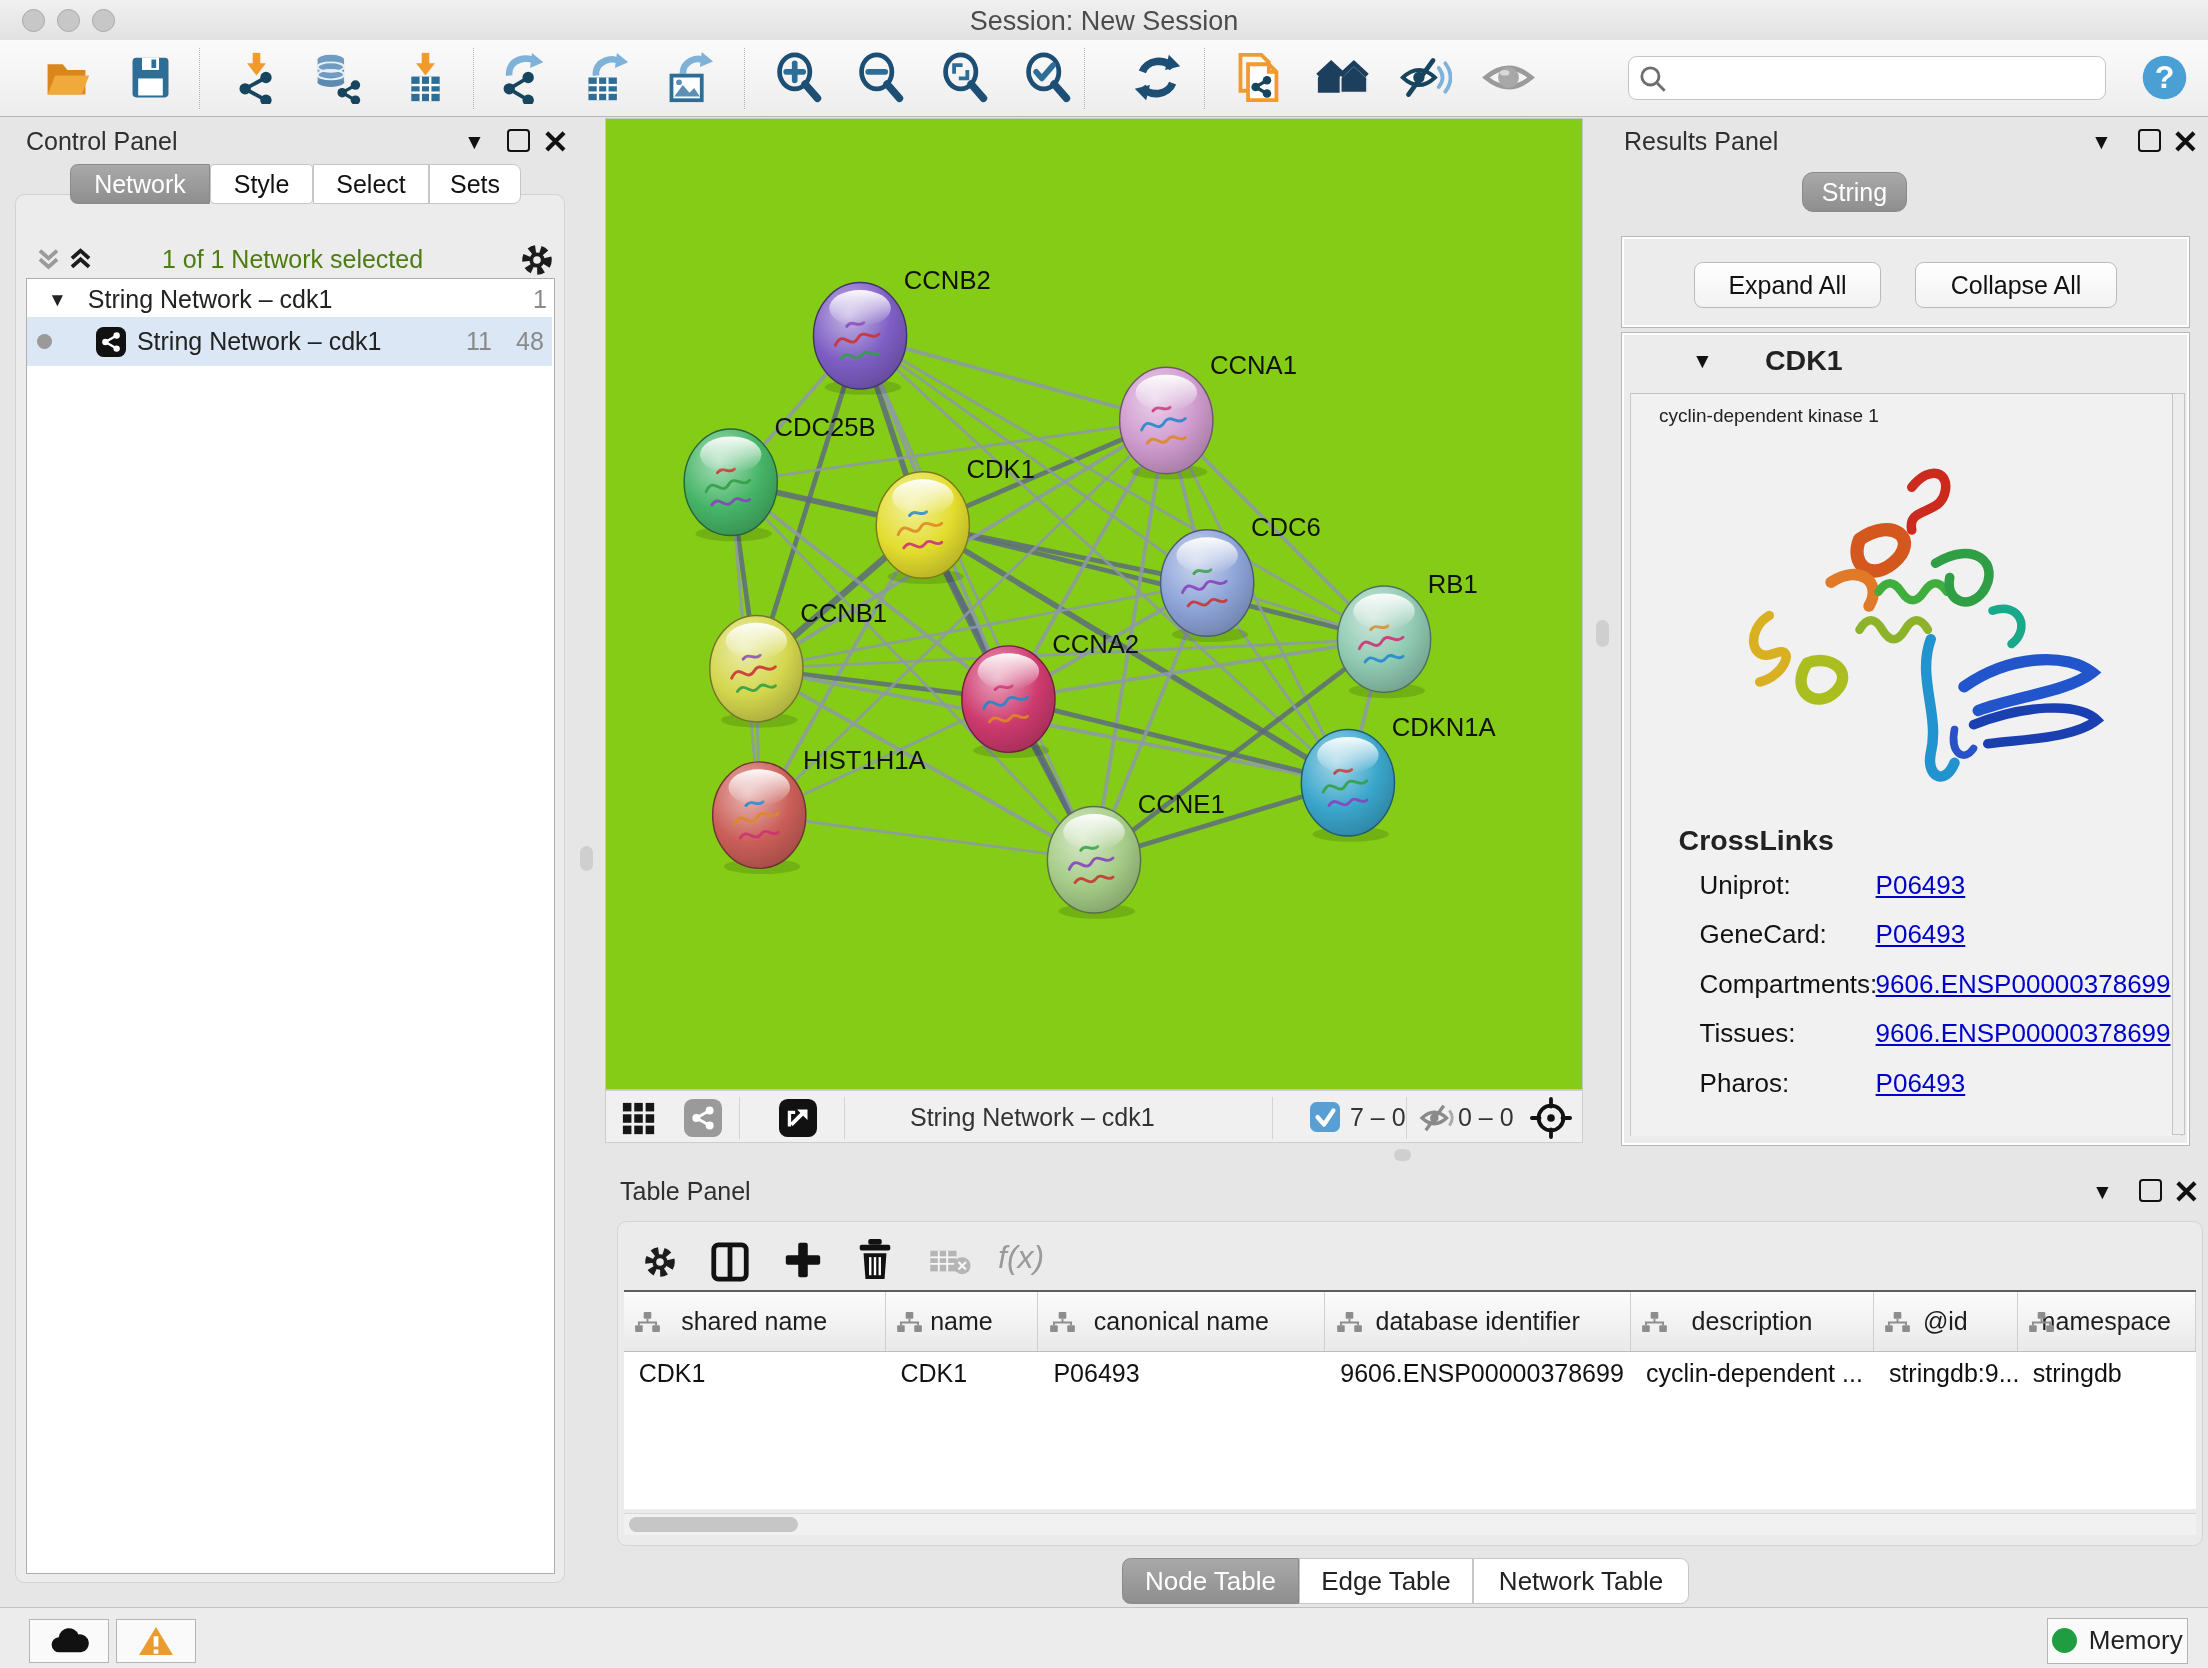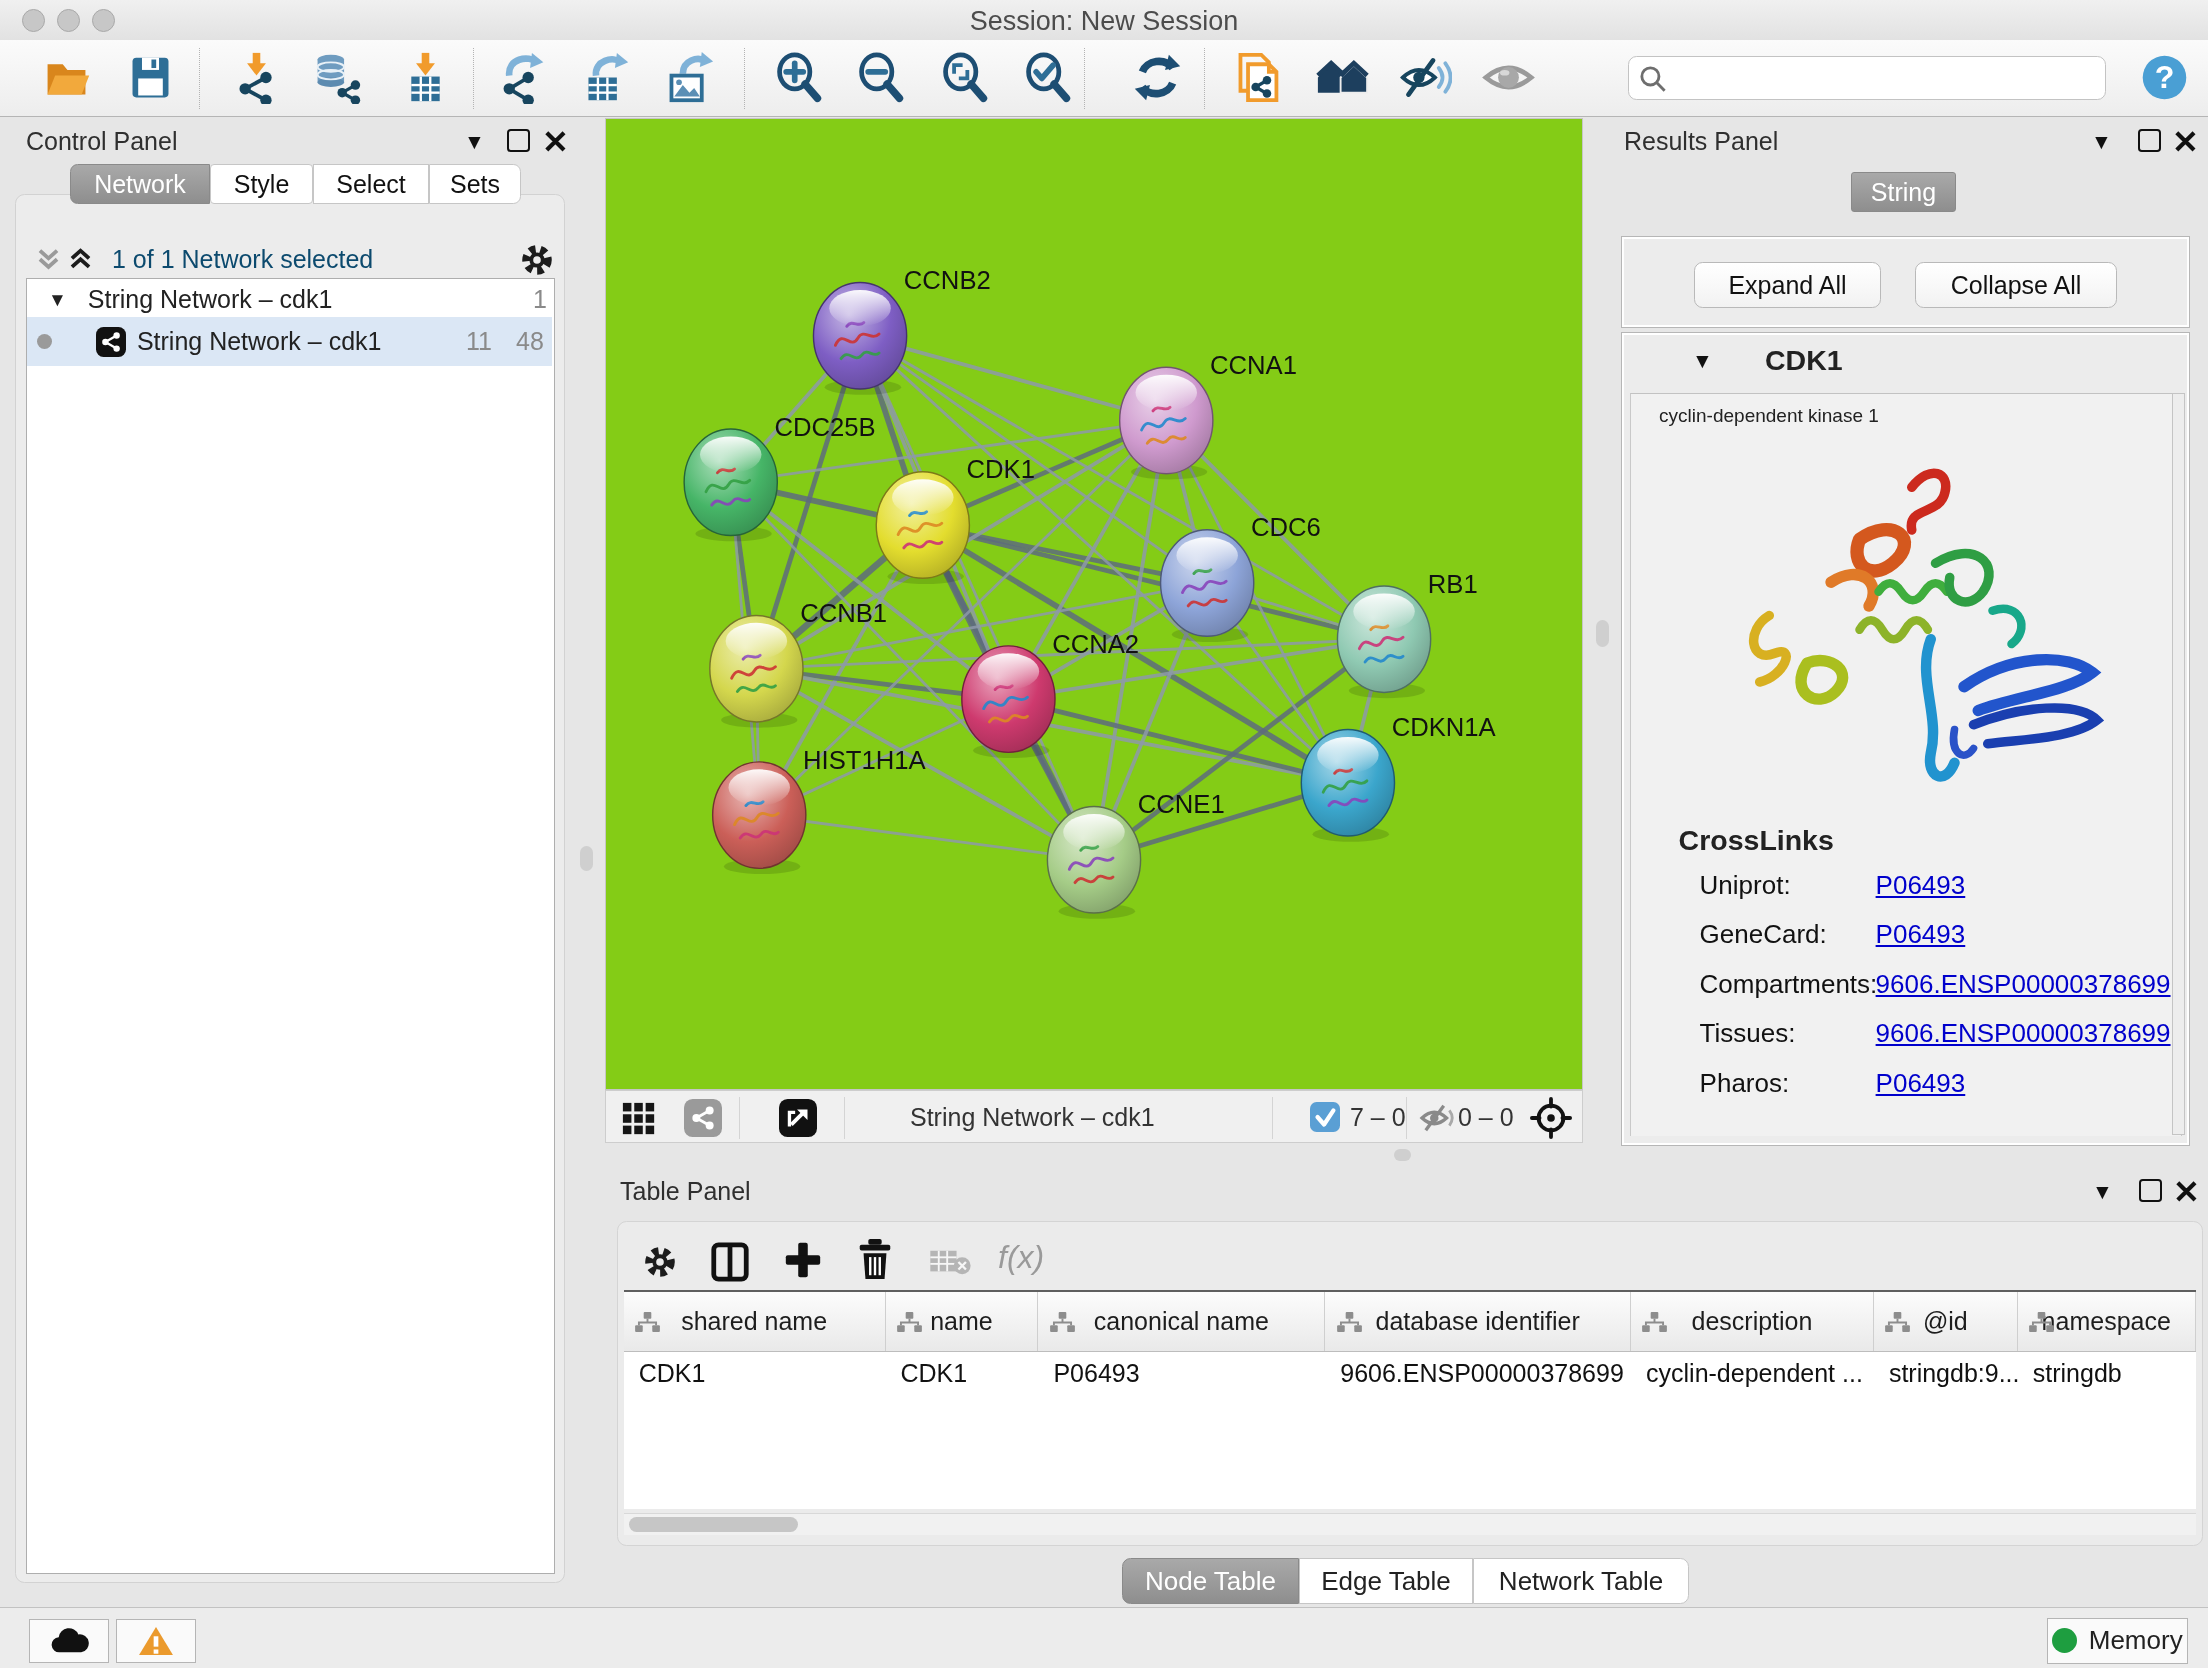--- a/index.html
+++ b/index.html
@@ -293,21 +293,21 @@
       </svg>
   </div>
   <div class="abs" style="left:68px;top:245px">
     <svg width="25" height="28.5" viewBox="0 0 26 30">
         <g fill="none" stroke="#1c1c1c" stroke-width="4">
           <path d="M4 14l9-8 9 8"></path>
           <path d="M4 23l9-8 9 8"></path>
         </g>
       </svg>
   </div>
-  <div class="abs" style="left:112px;top:245px;width:361px;text-align:left;font-size:25px;color:#0c4a6e">1 of 1 Network selected</div>
+  <div class="abs" style="left:112px;top:245px;width:361px;text-align:center;font-size:25px;color:#4d7c0f">1 of 1 Network selected</div>
   <div class="abs" style="left:517px;top:240px">
     <svg width="40" height="40" viewBox="0 0 42 42">
         <circle cx="21" cy="21" r="11" fill="none" stroke="#1c1c1c" stroke-width="9" stroke-dasharray="6 5"></circle>
         <circle cx="21" cy="21" r="6" fill="none" stroke="#1c1c1c" stroke-width="4"></circle>
       </svg>
   </div>
 
   <div class="abs cp-list">
     <div class="treerow" style="top:3.8px;height:34px">
       <span style="margin-left:21px;font-size:19px">▼</span>
@@ -624,21 +624,21 @@
           <circle cx="22" cy="22" r="4" fill="#111"></circle>
         </svg>
     </div>
   </div>
 
   <div class="abs ptitle" style="left:1624px;top:127px">Results Panel</div>
   <div class="abs pnlbtn" style="left:2091px;top:131px;font-size:21px">▼</div>
   <div class="abs sqbtn" style="left:2138px;top:129px"></div>
   <div class="abs xbtn" style="left:2172px;top:126px">✕</div>
 
-  <div class="abs tab active" style="left:1851px;top:172px;width:103px;border-radius:3px">String</div>
+  <div class="abs tab active" style="left:1802px;top:172px;width:103px;border-radius:11px">String</div>
 
   <div class="abs rp-box1">
     <div class="abs btn" style="left:72px;top:25px;width:185px;height:44px">Expand All</div>
     <div class="abs btn" style="left:293px;top:25px;width:200px;height:44px">Collapse All</div>
   </div>
 
   <div class="abs rp-box2">
     <div class="abs pnlbtn" style="left:70px;top:17px;font-size:21px">▼</div>
     <div class="abs" style="left:143px;top:11.4px;font-size:28.5px;font-weight:bold">CDK1</div>
 

